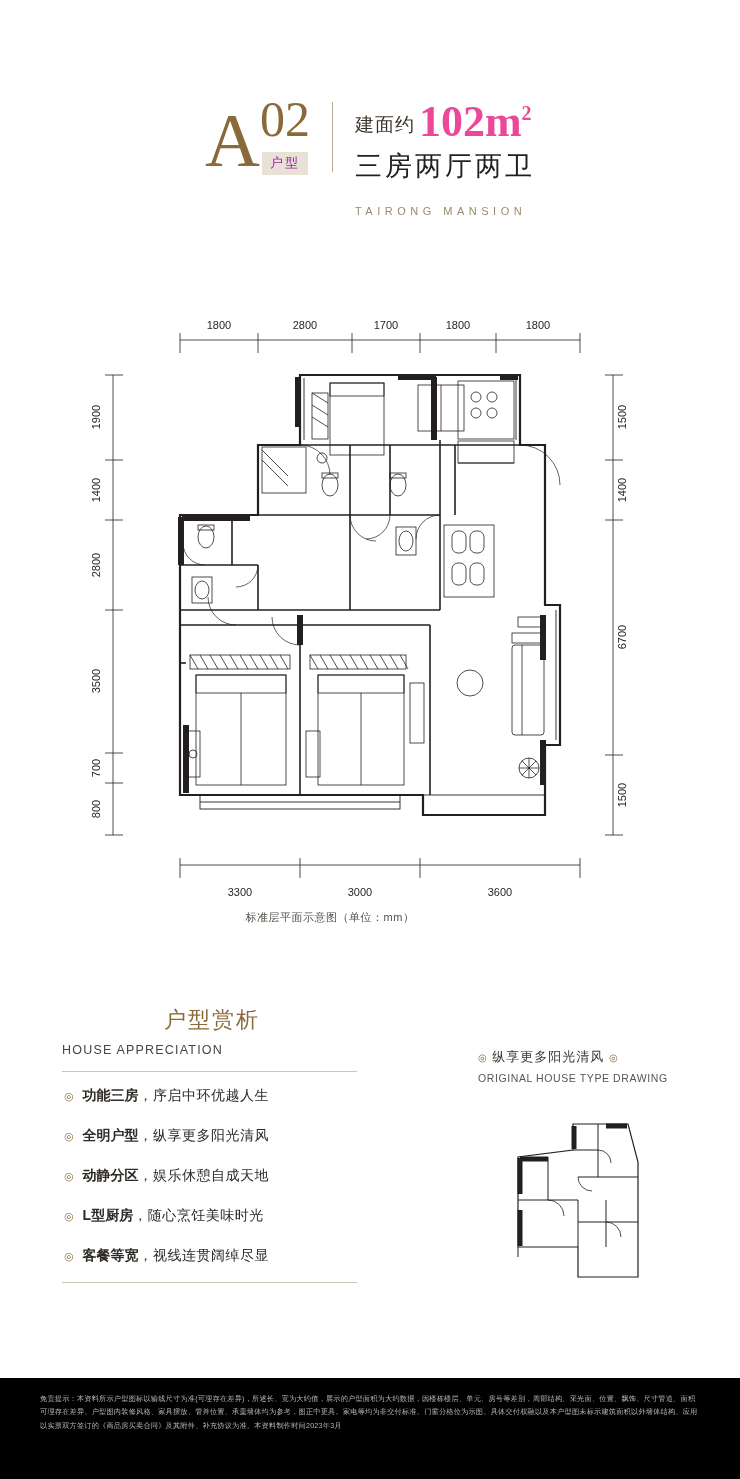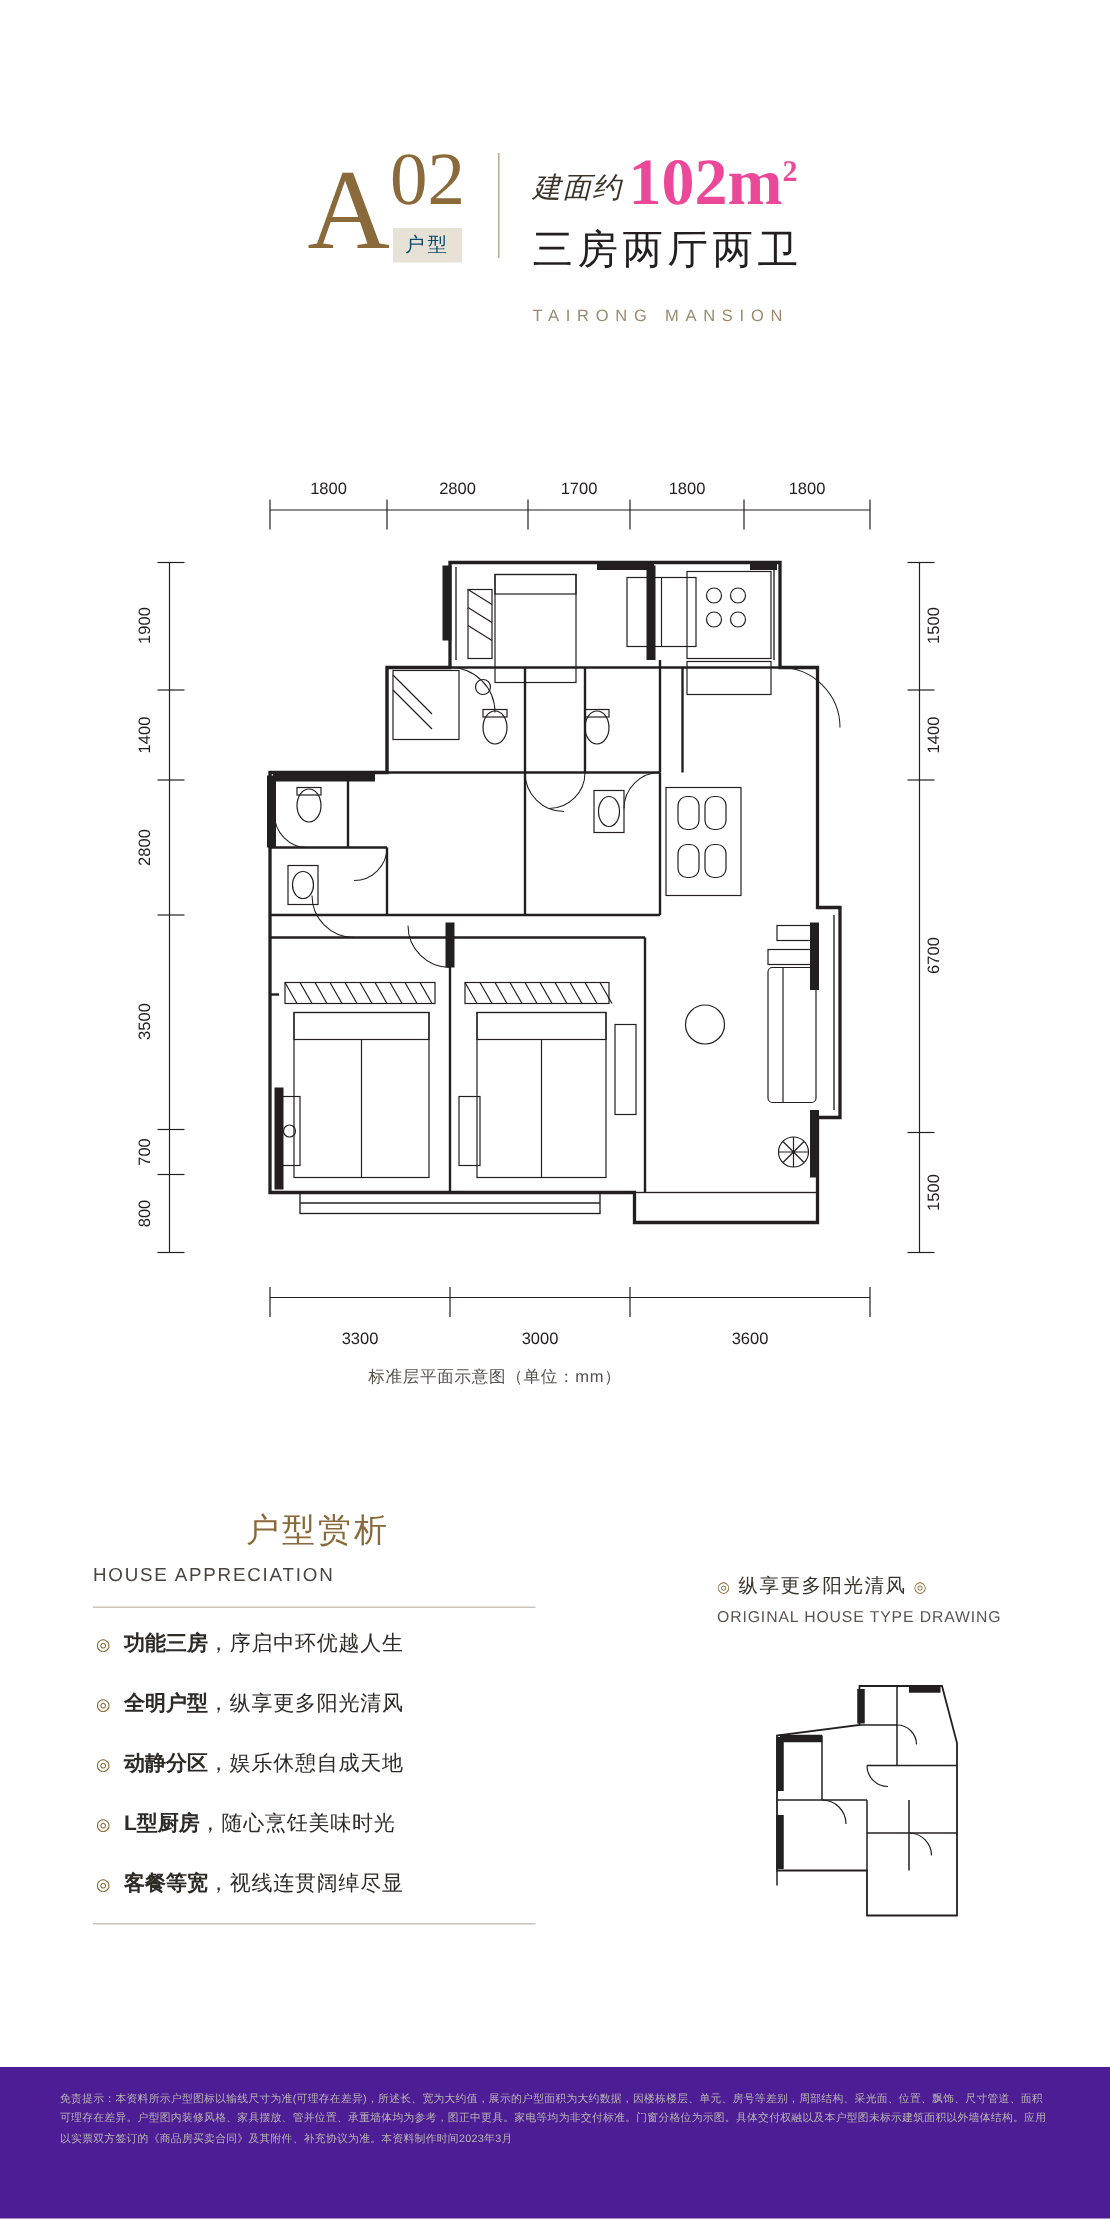--- a/index.html
+++ b/index.html
@@ -39,35 +39,35 @@
   }
   .numwrap { display: flex; flex-direction: column; align-items: center; margin-left: 2px; }
   .num {
     font-family: "Liberation Serif", serif;
     font-size: 50px;
     line-height: 0.95;
     color: #8a6a3a;
   }
   .huxing {
     font-size: 13px;
-    color: #0c4a6e;
+    color: #a21caf;
     background: #e8e2d6;
     padding: 2px 8px 3px 8px;
     margin-top: 8px;
     letter-spacing: 2px;
   }
   .divider-v {
     width: 1px;
     height: 70px;
     background: #b9a98c;
     margin: 6px 22px 0 4px;
   }
   .header-right { padding-top: 4px; }
   .line1 { display: flex; align-items: flex-end; }
-  .jm { font-size: 19px; color: #3b3329; letter-spacing: 1px; padding-bottom: 6px; font-style: italic; }
+  .jm { font-size: 19px; color: #3b3329; letter-spacing: 1px; padding-bottom: 6px; }
   .area {
     font-family: "Liberation Serif", serif;
     font-size: 44px;
     line-height: 1;
     color: #ec4899;
     font-weight: bold;
     margin-left: 4px;
     text-align: center;
   }
   .area sup { font-size: 20px; font-weight: bold; }
@@ -172,21 +172,21 @@
   }
   .orig-img { margin-top: 18px; }
 
   
   .footer {
     position: absolute;
     left: 0;
     top: 1378px;
     width: 740px;
     height: 101px;
-    background: #4c1d95;
+    background: #000000;
     color: #b9b6b0;
     padding: 14px 40px 0 40px;
     font-size: 7.2px;
     line-height: 1.85;
     letter-spacing: 0.2px;
   }
 </style>
 </head>
 <body>
 

